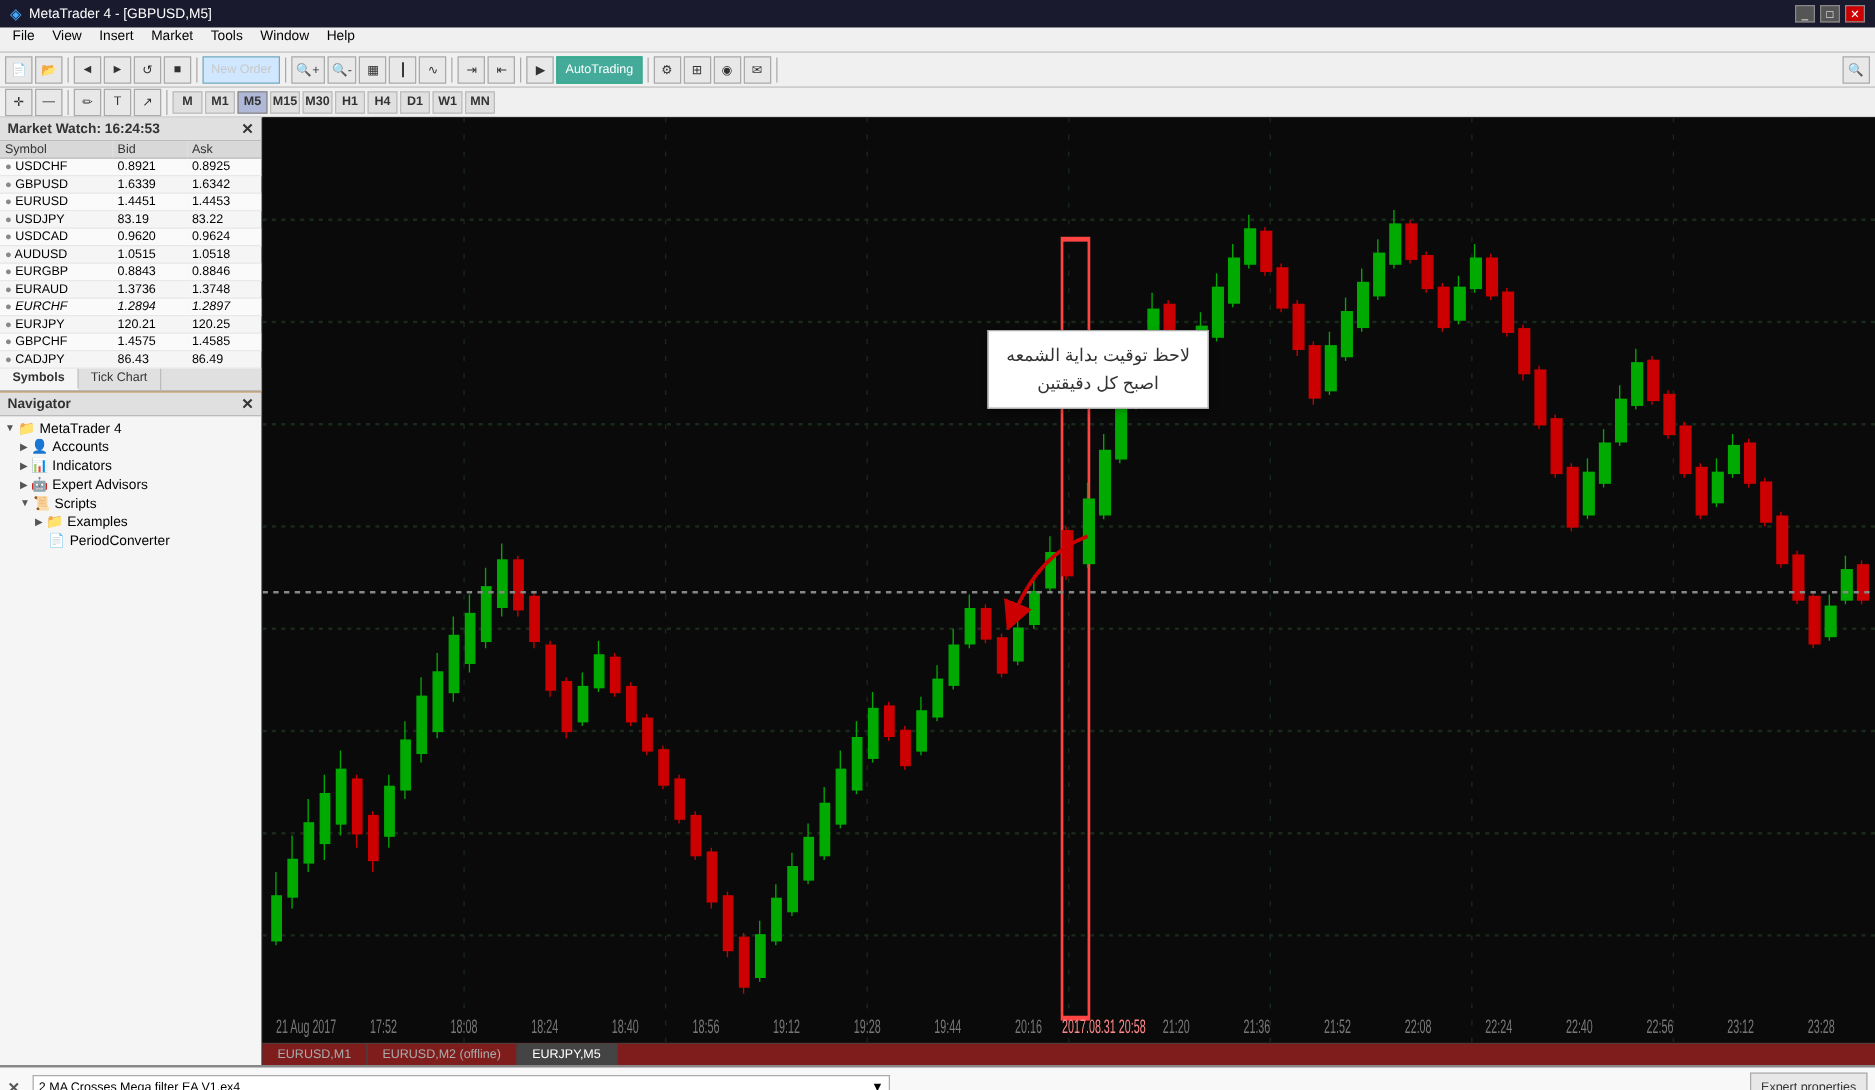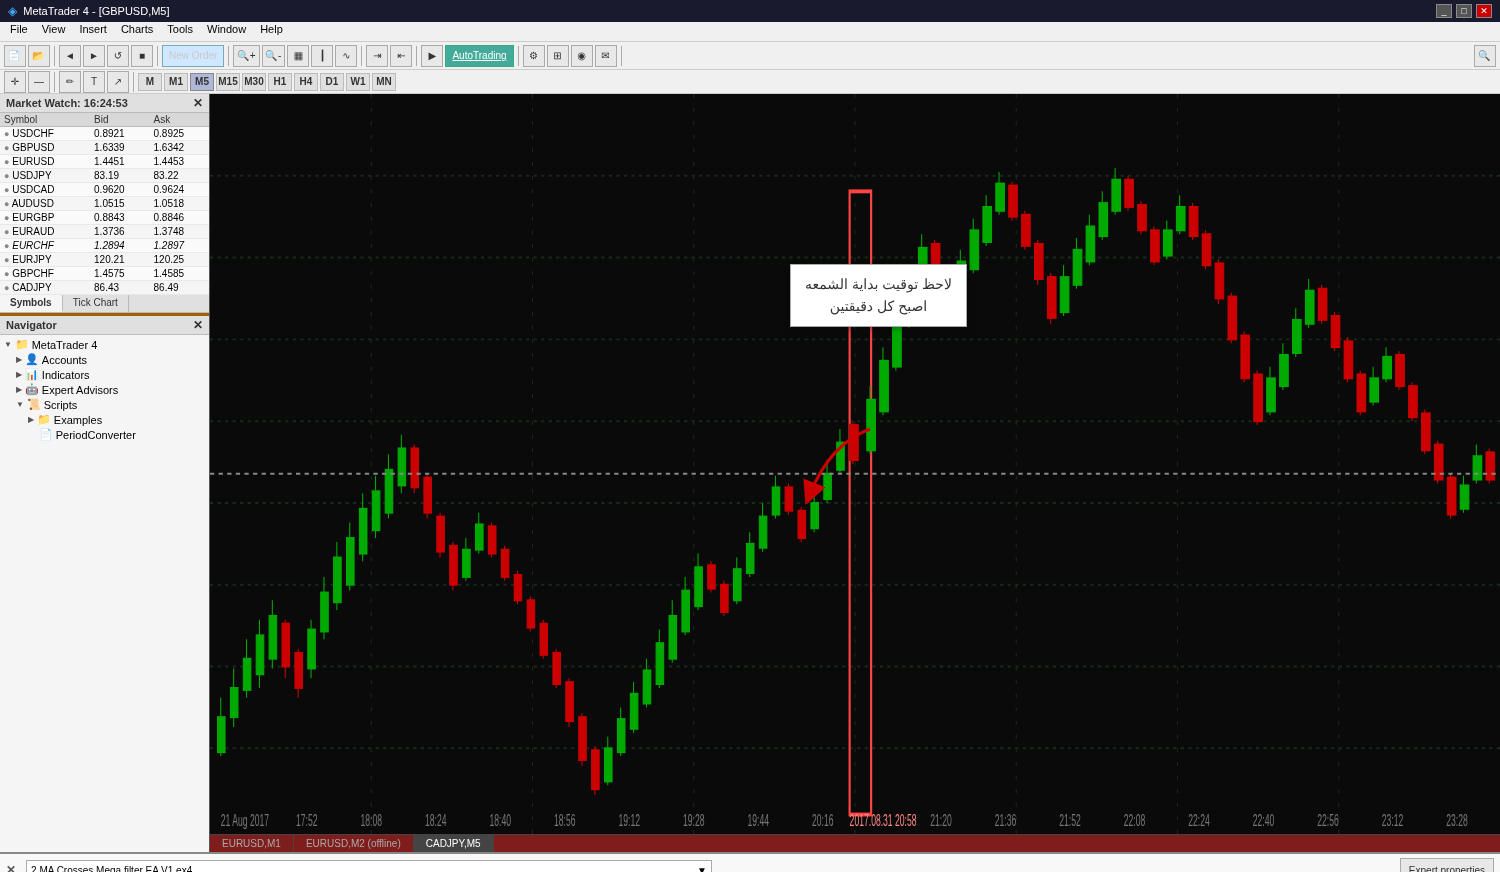--- a/index.html
+++ b/index.html
@@ -13,36 +13,36 @@
     .title-btn.close { background: #c00; }
 
     
     #menubar { background: #f0f0f0; color: #000; height: 20px; display: flex; padding: 0 4px; gap: 2px; border-bottom: 1px solid #ccc; }
     .menu-item { padding: 1px 6px; font-size: 11px; cursor: pointer; color: #000; }
 
     
     #toolbar1 { background: #f0f0f0; height: 28px; display: flex; align-items: center; padding: 2px 4px; gap: 2px; border-bottom: 1px solid #ccc; }
     .tb-btn { height: 22px; min-width: 22px; background: #e8e8e8; border: 1px solid #aaa; display: flex; align-items: center; justify-content: center; cursor: pointer; font-size: 10px; padding: 0 3px; color: #333; }
     .tb-separator { width: 1px; height: 20px; background: #aaa; margin: 0 2px; }
-    .tb-btn-text { font-size: 10px; padding: 0 6px; background: #e8e8e8; border: 1px solid #aaa; height: 22px; display: flex; align-items: center; cursor: pointer; text-decoration: underline; }
+    .tb-btn-text { font-size: 10px; padding: 0 6px; background: #e8e8e8; border: 1px solid #aaa; height: 22px; display: flex; align-items: center; cursor: pointer; }
     .tb-btn-green { background: #4a9; color: #fff; border: 1px solid #3a8; }
     .tb-btn-new-order { background: #d0e8ff; border: 1px solid #7ab; font-size: 10px; padding: 0 6px; height: 22px; display: flex; align-items: center; cursor: pointer; }
 
     
     #toolbar2 { background: #f0f0f0; height: 24px; display: flex; align-items: center; padding: 2px 4px; gap: 2px; border-bottom: 1px solid #ccc; }
     .tb2-btn { height: 18px; min-width: 24px; background: #e0e0e0; border: 1px solid #bbb; display: flex; align-items: center; justify-content: center; cursor: pointer; font-size: 10px; font-weight: bold; color: #333; }
 
     
     #main { display: flex; height: calc(872px - 22px - 20px - 28px - 24px - 20px); }
 
     
     #left-panel { width: 210px; display: flex; flex-direction: column; border-right: 1px solid #555; background: #f5f5f5; }
 
     
-    #market-watch { flex: 0 0 auto; border-bottom: 3px solid #a16207; }
+    #market-watch { flex: 0 0 auto; border-bottom: 1px solid #a16207; }
     #mw-header { background: #e0e0e0; padding: 2px 6px; font-weight: bold; font-size: 11px; color: #333; border-bottom: 1px solid #bbb; display: flex; justify-content: space-between; align-items: center; }
     #mw-table { width: 100%; border-collapse: collapse; font-size: 10px; }
     #mw-table th { background: #d8d8d8; padding: 1px 4px; text-align: left; border-bottom: 1px solid #bbb; color: #333; font-weight: normal; }
     #mw-table td { padding: 1px 4px; color: #000; border-bottom: 1px solid #e8e8e8; }
     .bid { color: #000; }
     .ask { color: #000; }
 
     
     .tab-bar { display: flex; background: #e0e0e0; border-bottom: 1px solid #bbb; }
     .tab { padding: 2px 10px; font-size: 10px; cursor: pointer; border-right: 1px solid #bbb; color: #333; }
@@ -95,21 +95,21 @@
     <div class="title-btn">_</div>
     <div class="title-btn">□</div>
     <div class="title-btn close">✕</div>
   </div>
 </div>
 
 <div id="menubar">
   <span class="menu-item">File</span>
   <span class="menu-item">View</span>
   <span class="menu-item">Insert</span>
-  <span class="menu-item">Charts</span>
+  <span class="menu-item">Market</span>
   <span class="menu-item">Tools</span>
   <span class="menu-item">Window</span>
   <span class="menu-item">Help</span>
 </div>
 
 <div id="toolbar1">
   <div class="tb-btn">📄</div>
   <div class="tb-btn">📂</div>
   <div class="tb-separator"></div>
   <div class="tb-btn">◄</div>
@@ -619,21 +619,21 @@
             <path d="M0,0 L0,8 L8,4 z" fill="#cc0000"></path>
           </marker>
         </defs>
         <path d="M80,5 Q40,20 20,70" stroke="#cc0000" stroke-width="3" fill="none" marker-end="url(#arrowhead)"></path>
       </svg>
     </div>
 
     <div id="chart-tabs">
       <div class="chart-tab">EURUSD,M1</div>
       <div class="chart-tab">EURUSD,M2 (offline)</div>
-      <div class="chart-tab active">CADJPY,M5</div>
+      <div class="chart-tab active">EURJPY,M5</div>
     </div>
   </div>
 </div>
 
 <div id="bottom-panel">
   <div id="ea-header">
     <span class="close-panel">✕</span>
     <div class="ea-dropdown" style="width:400px;">
       <span>2 MA Crosses Mega filter EA V1.ex4</span>
       <span>▼</span>

